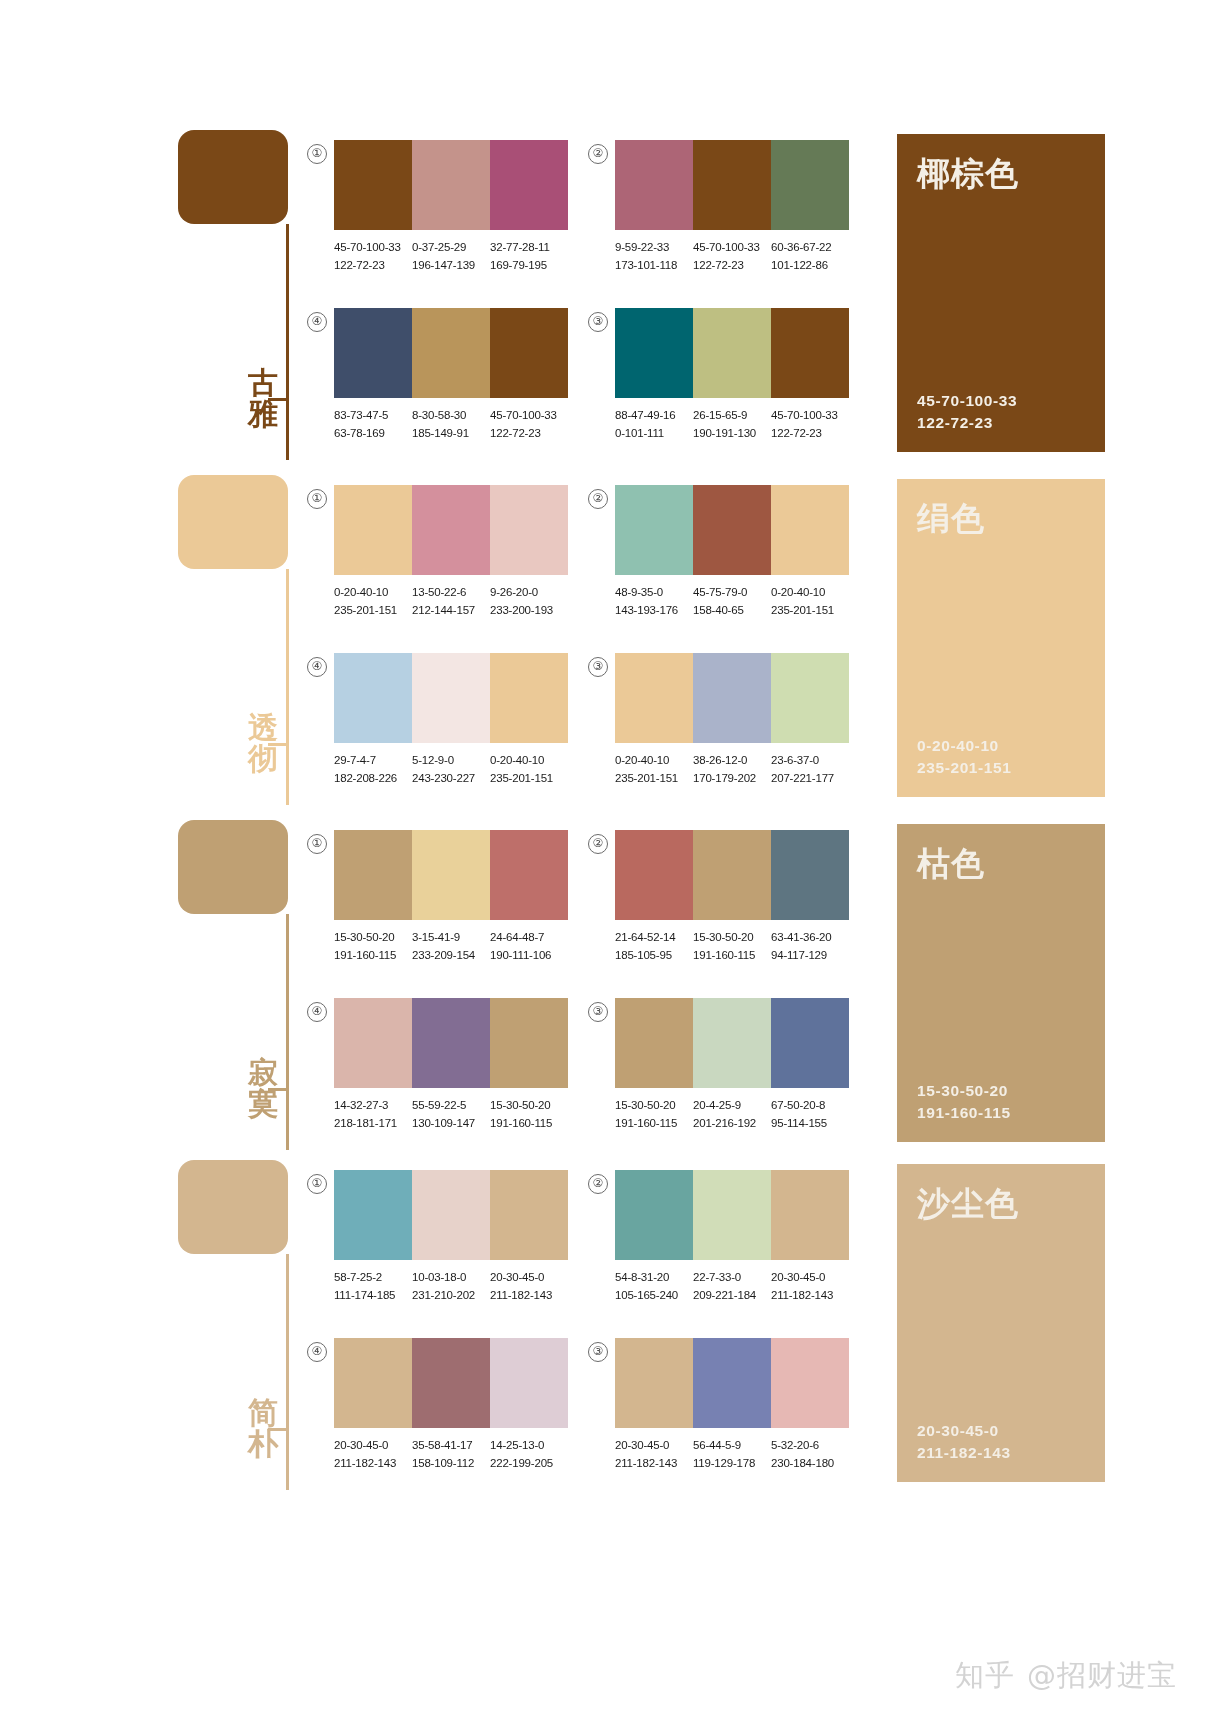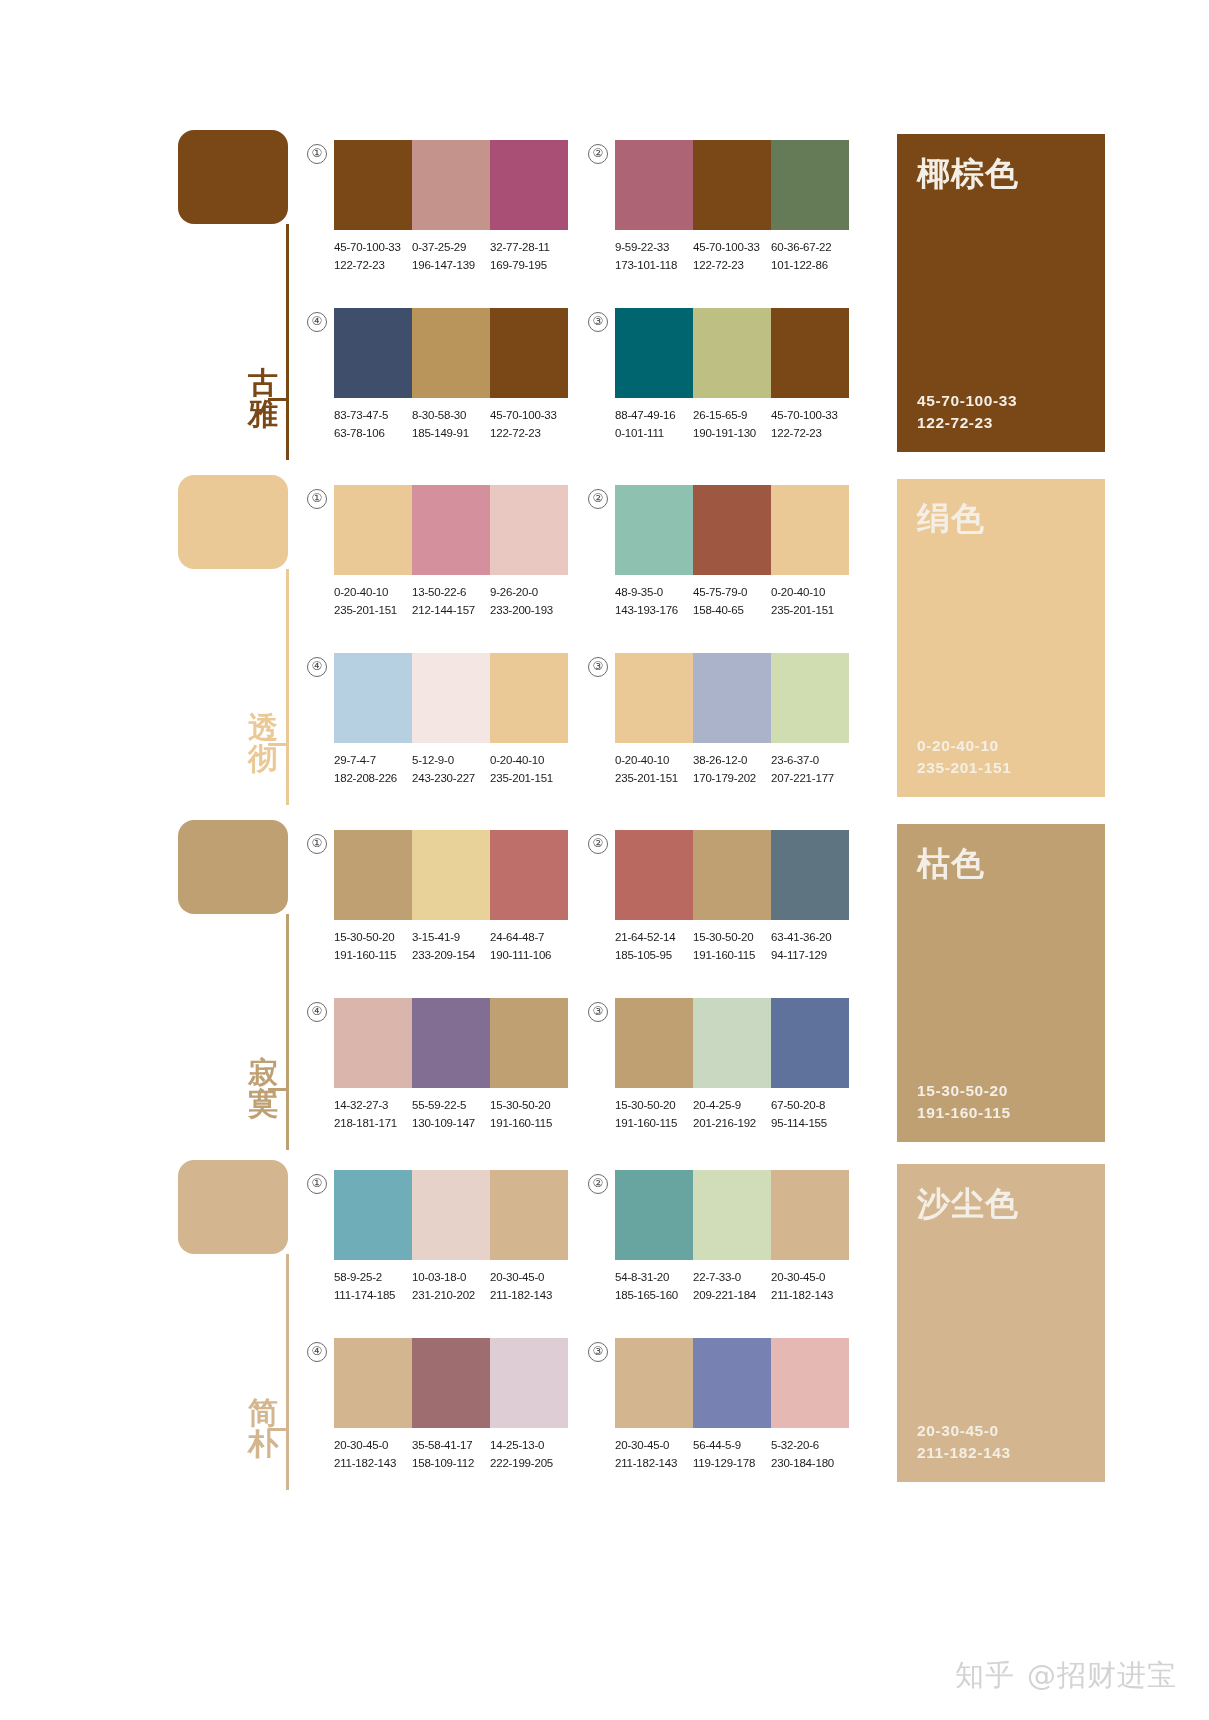--- a/index.html
+++ b/index.html
@@ -203,21 +203,21 @@
         <div class="prow" style="left: 307px; top: 178px;">
           <div class="pnum">④</div>
           <div class="swatches">
             <div class="swatch" style="background: rgb(63, 78, 106);"></div>
             <div class="swatch" style="background: rgb(185, 149, 91);"></div>
             <div class="swatch" style="background: rgb(122, 72, 23);"></div>
           </div>
           <div class="codes">
             <div class="codecol">
               <div class="cmyk">83-73-47-5</div>
-              <div class="rgb">63-78-106</div>
+              <div class="rgb">63-78-169</div>
             </div>
             <div class="codecol">
               <div class="cmyk">8-30-58-30</div>
               <div class="rgb">185-149-91</div>
             </div>
             <div class="codecol">
               <div class="cmyk">45-70-100-33</div>
               <div class="rgb">122-72-23</div>
             </div>
           </div>
@@ -470,21 +470,21 @@
         </div>
         <div class="prow" style="left: 307px; top: 10px;">
           <div class="pnum">①</div>
           <div class="swatches">
             <div class="swatch" style="background: rgb(111, 174, 185);"></div>
             <div class="swatch" style="background: rgb(231, 210, 202);"></div>
             <div class="swatch" style="background: rgb(211, 182, 143);"></div>
           </div>
           <div class="codes">
             <div class="codecol">
-              <div class="cmyk">58-9-25-2</div>
+              <div class="cmyk">58-7-25-2</div>
               <div class="rgb">111-174-185</div>
             </div>
             <div class="codecol">
               <div class="cmyk">10-03-18-0</div>
               <div class="rgb">231-210-202</div>
             </div>
             <div class="codecol">
               <div class="cmyk">20-30-45-0</div>
               <div class="rgb">211-182-143</div>
             </div>
@@ -493,21 +493,21 @@
         <div class="prow" style="left: 588px; top: 10px;">
           <div class="pnum">②</div>
           <div class="swatches">
             <div class="swatch" style="background: rgb(105, 165, 160);"></div>
             <div class="swatch" style="background: rgb(209, 221, 184);"></div>
             <div class="swatch" style="background: rgb(211, 182, 143);"></div>
           </div>
           <div class="codes">
             <div class="codecol">
               <div class="cmyk">54-8-31-20</div>
-              <div class="rgb">185-165-160</div>
+              <div class="rgb">105-165-240</div>
             </div>
             <div class="codecol">
               <div class="cmyk">22-7-33-0</div>
               <div class="rgb">209-221-184</div>
             </div>
             <div class="codecol">
               <div class="cmyk">20-30-45-0</div>
               <div class="rgb">211-182-143</div>
             </div>
           </div>

